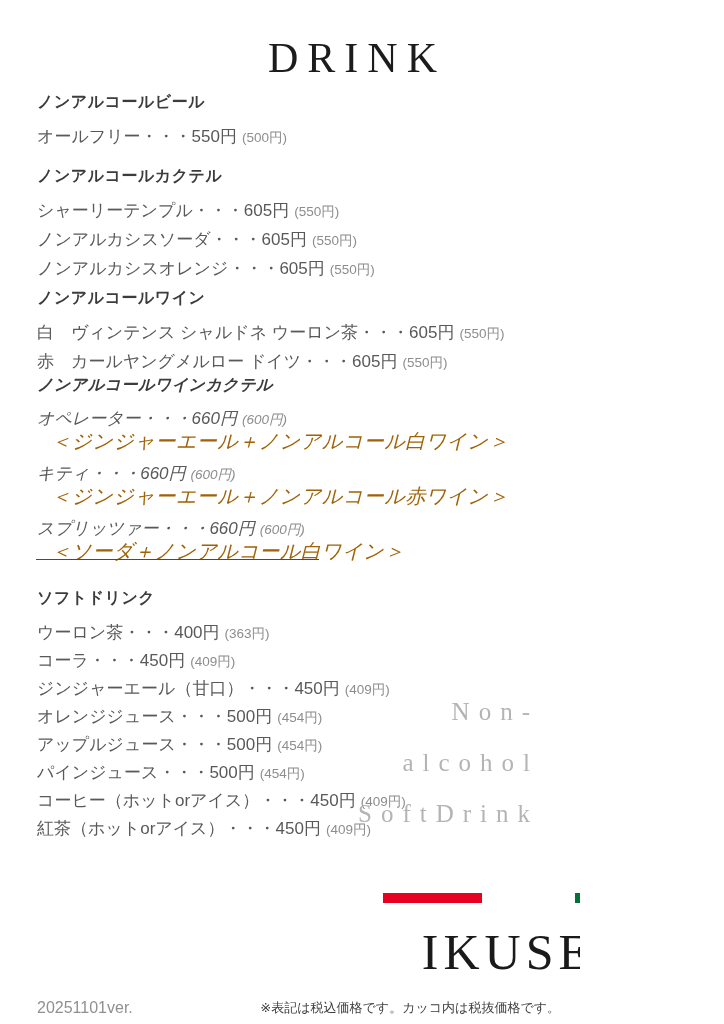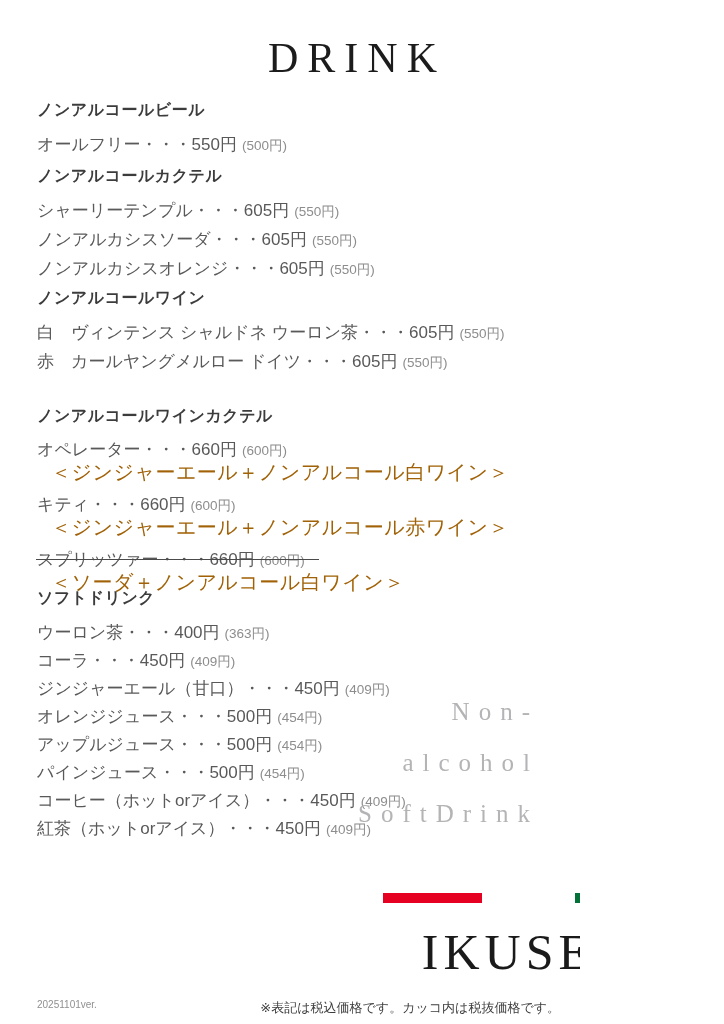--- a/index.html
+++ b/index.html
@@ -6,21 +6,21 @@
   .page {
     position:relative; width:580px; height:1024px; background:#ffffff;
     font-family:"Liberation Sans","DejaVu Sans",sans-serif; overflow:hidden;
   }
   .title {
     position:absolute; top:34px; left:0; width:714px; text-align:center;
     font-family:"Liberation Serif","DejaVu Serif",serif;
     font-size:42px; letter-spacing:9px; color:#1c1c1c; font-weight:400;
   }
   .menu-section { position:absolute; left:37px; width:440px; }
-  .s1{ top:92px;margin-top:8px; } .s2{ top:166px; } .s3{ top:288px; } .s4{ top:406px; } .s5{ top:588px; }
+  .s1{ top:92px; } .s2{ top:166px; } .s3{ top:288px; } .s4{ top:375px;font-style:italic; } .s5{ top:588px; }
   .sec-header {
     font-size:16px; font-weight:bold; color:#3c3c3c;
     line-height:20px; margin:0 0 11px 0; letter-spacing:0.5px;
   }
   .item { font-size:17px; color:#595959; line-height:28px; white-space:nowrap; }
   .s5 .item { line-height:27px; }
   .s4 .item { line-height:26px; }
   .i-sep { color:#595959; }
   .i-tax { font-size:13.5px; color:#8d8d8d; margin-left:5px; }
   .item-note {
@@ -40,21 +40,21 @@
   .logo { position:absolute; left:383px; top:893px; width:291px; }
   .logo-bars { display:flex; justify-content:space-between; }
   .bar { width:99px; height:10px; }
   .bar-red { background:#e60021; }
   .bar-green { background:#047138; }
   .logo-text {
     margin-top:24px; text-align:center;
     font-family:"Liberation Serif","DejaVu Serif",serif;
     font-size:50px; letter-spacing:5px; color:#1a1a1a; line-height:1; font-weight:400;
   }
-  .footer-version { position:absolute; left:37px; top:999px; font-size:10px; color:#909090; }
+  .footer-version { position:absolute; left:37px; top:999px; font-size:16px; color:#909090; }
   .footer-note { position:absolute; right:20px; top:999px; font-size:13px; color:#3d3d3d; }
 </style>
 </head>
 <body>
 
 <div class="page">
 
   <div class="title">DRINK</div>
 
   <div class="menu-section s1">

